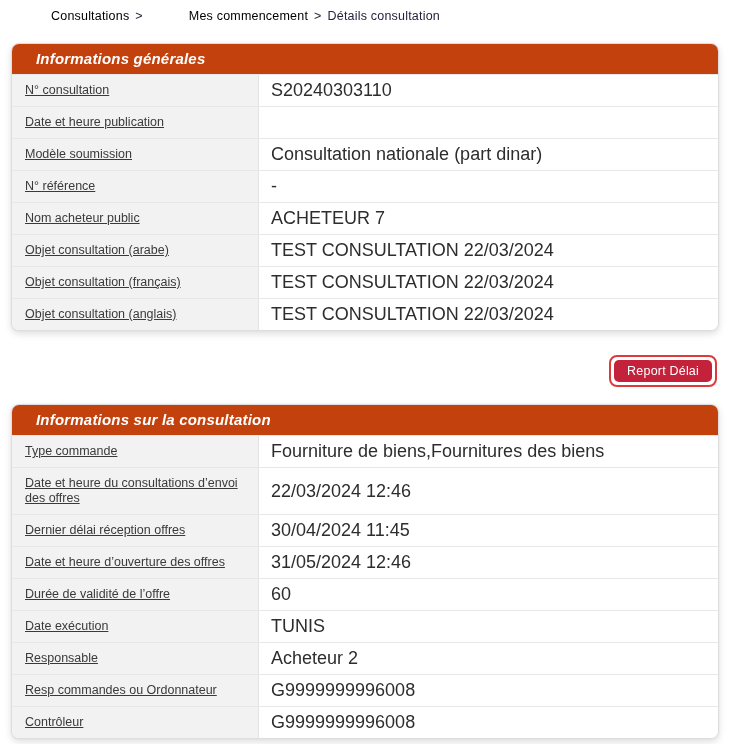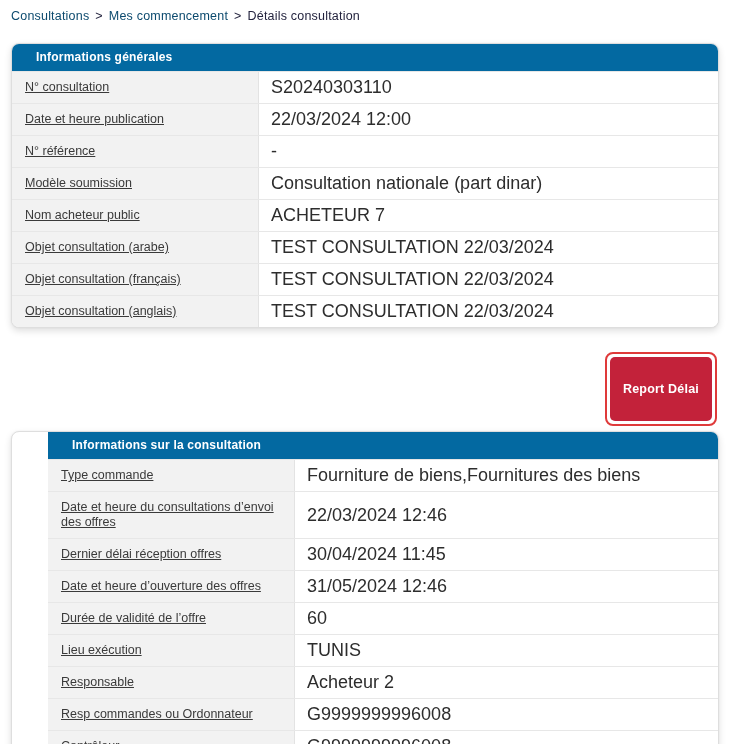--- a/index.html
+++ b/index.html
@@ -11,42 +11,43 @@
   }
   .page { position: relative; width: 731px; height: 744px; overflow: hidden; }
 
   
   .breadcrumb {
     padding: 9px 0 0 11px;
     font-size: 12.5px;
     color: #23233e;
     letter-spacing: 0.2px;
   }
-  .breadcrumb a { color: #0c4a6e; text-decoration: none; cursor: pointer; }
+  .breadcrumb a { color: #000000; text-decoration: none; cursor: pointer; margin-left: 40px; }
   .breadcrumb .sep { margin: 0 6px; color: #23233e; }
 
   
   .card {
     margin: 0 12px 0 11px;
     background: #fff;
     border: 1px solid #dedede;
     border-radius: 8px;
     box-shadow: 0 3px 7px rgba(0,0,0,0.13), 0 0 2px rgba(0,0,0,0.05);
     overflow: hidden;
   }
   .card-1 { margin-top: 20px; }
-  .card-2 { margin-top: 5px; padding-left: 36px; }
+  .card-2 { margin-top: 17px; }
 
   .card-header {
-    background: #0369a1;
+    background: #c2410c;
     color: #ffffff;
     font-weight: bold;
-    font-size: 12px;
+    font-size: 15px;
     padding: 6px 10px 7px 24px;
     letter-spacing: 0.2px;
+    font-style: italic;
   }
 
   .row { display: flex; border-top: 1px solid #e7e7e7; }
   .row:first-of-type { border-top: none; }
   .row-label {
     width: 247px;
     min-width: 247px;
     background: #f2f2f2;
     border-right: 1px solid #e3e3e3;
     padding: 8px 10px 8px 13px;
@@ -78,24 +79,24 @@
     border: 2px solid #df3a3a;
     border-radius: 8px;
     padding: 3px;
     display: inline-block;
   }
   .btn-report {
     display: block;
     background: #c3223a;
     color: #fff;
     font-family: "Liberation Sans", sans-serif;
-    font-weight: bold;
+    font-weight: normal;
     font-size: 12.5px;
     line-height: 14px;
-    padding: 25px 13px;
+    padding: 4px 13px;
     border: none;
     border-radius: 5px;
     cursor: pointer;
     letter-spacing: 0.2px;
   }
 </style>
 </head>
 <body>
 
 <div class="page">
@@ -106,29 +107,28 @@
 
   <div class="card card-1">
     <div class="card-header">Informations générales</div>
 
     <div class="row">
       <div class="row-label">N° consultation</div>
       <div class="row-value">S20240303110</div>
     </div>
     <div class="row">
       <div class="row-label">Date et heure publication</div>
-      <div class="row-value">22/03/2024 12:00</div>
+    </div>
+    <div class="row">
+      <div class="row-label">Modèle soumission</div>
+      <div class="row-value">Consultation nationale (part dinar)</div>
     </div>
     <div class="row">
       <div class="row-label">N° référence</div>
       <div class="row-value">-</div>
-    </div>
-    <div class="row">
-      <div class="row-label">Modèle soumission</div>
-      <div class="row-value">Consultation nationale (part dinar)</div>
     </div>
     <div class="row">
       <div class="row-label">Nom acheteur public</div>
       <div class="row-value">ACHETEUR 7</div>
     </div>
     <div class="row">
       <div class="row-label">Objet consultation (arabe)</div>
       <div class="row-value">TEST CONSULTATION 22/03/2024</div>
     </div>
     <div class="row">
@@ -164,21 +164,21 @@
     </div>
     <div class="row">
       <div class="row-label">Date et heure d’ouverture des offres</div>
       <div class="row-value">31/05/2024 12:46</div>
     </div>
     <div class="row">
       <div class="row-label">Durée de validité de l’offre</div>
       <div class="row-value">60</div>
     </div>
     <div class="row">
-      <div class="row-label">Lieu exécution</div>
+      <div class="row-label">Date exécution</div>
       <div class="row-value">TUNIS</div>
     </div>
     <div class="row">
       <div class="row-label">Responsable</div>
       <div class="row-value">Acheteur 2</div>
     </div>
     <div class="row">
       <div class="row-label">Resp commandes ou Ordonnateur</div>
       <div class="row-value">G9999999996008</div>
     </div>

